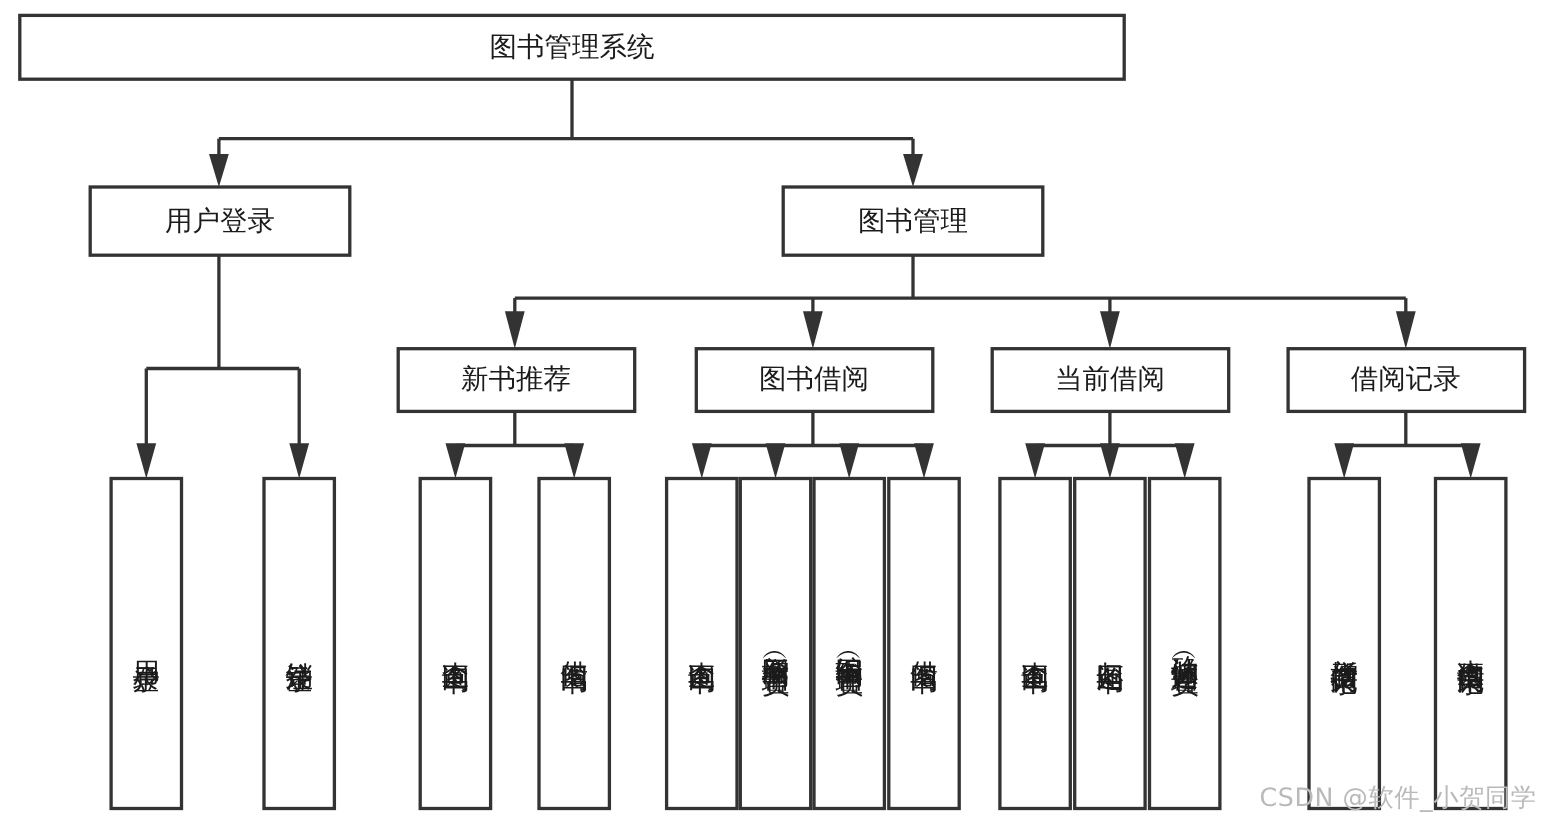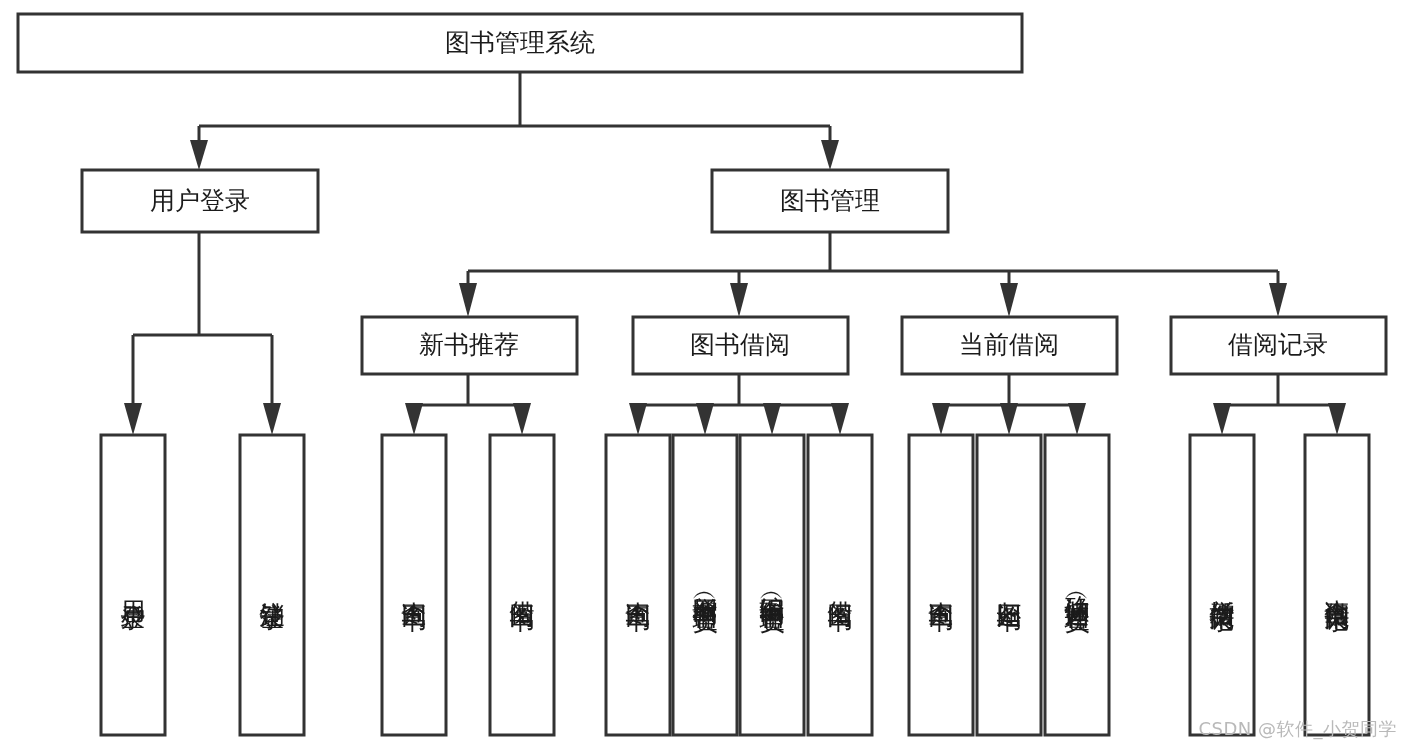--- a/index.html
+++ b/index.html
@@ -60,21 +60,21 @@
     align-items: center;
     justify-content: center;
     white-space: nowrap;
     pointer-events: none;
   }
   .watermark {
     position: absolute;
     right: 8px;
     bottom: 6px;
     font-family: "DejaVu Sans", "Liberation Sans", sans-serif;
-    font-size: 18px;
+    font-size: 23px;
     color: #b9b9b9;
     letter-spacing: 0.5px;
     white-space: nowrap;
     text-align: center;
   }
 </style>
 </head>
 <body>
 
 <div id="diagram-root">

